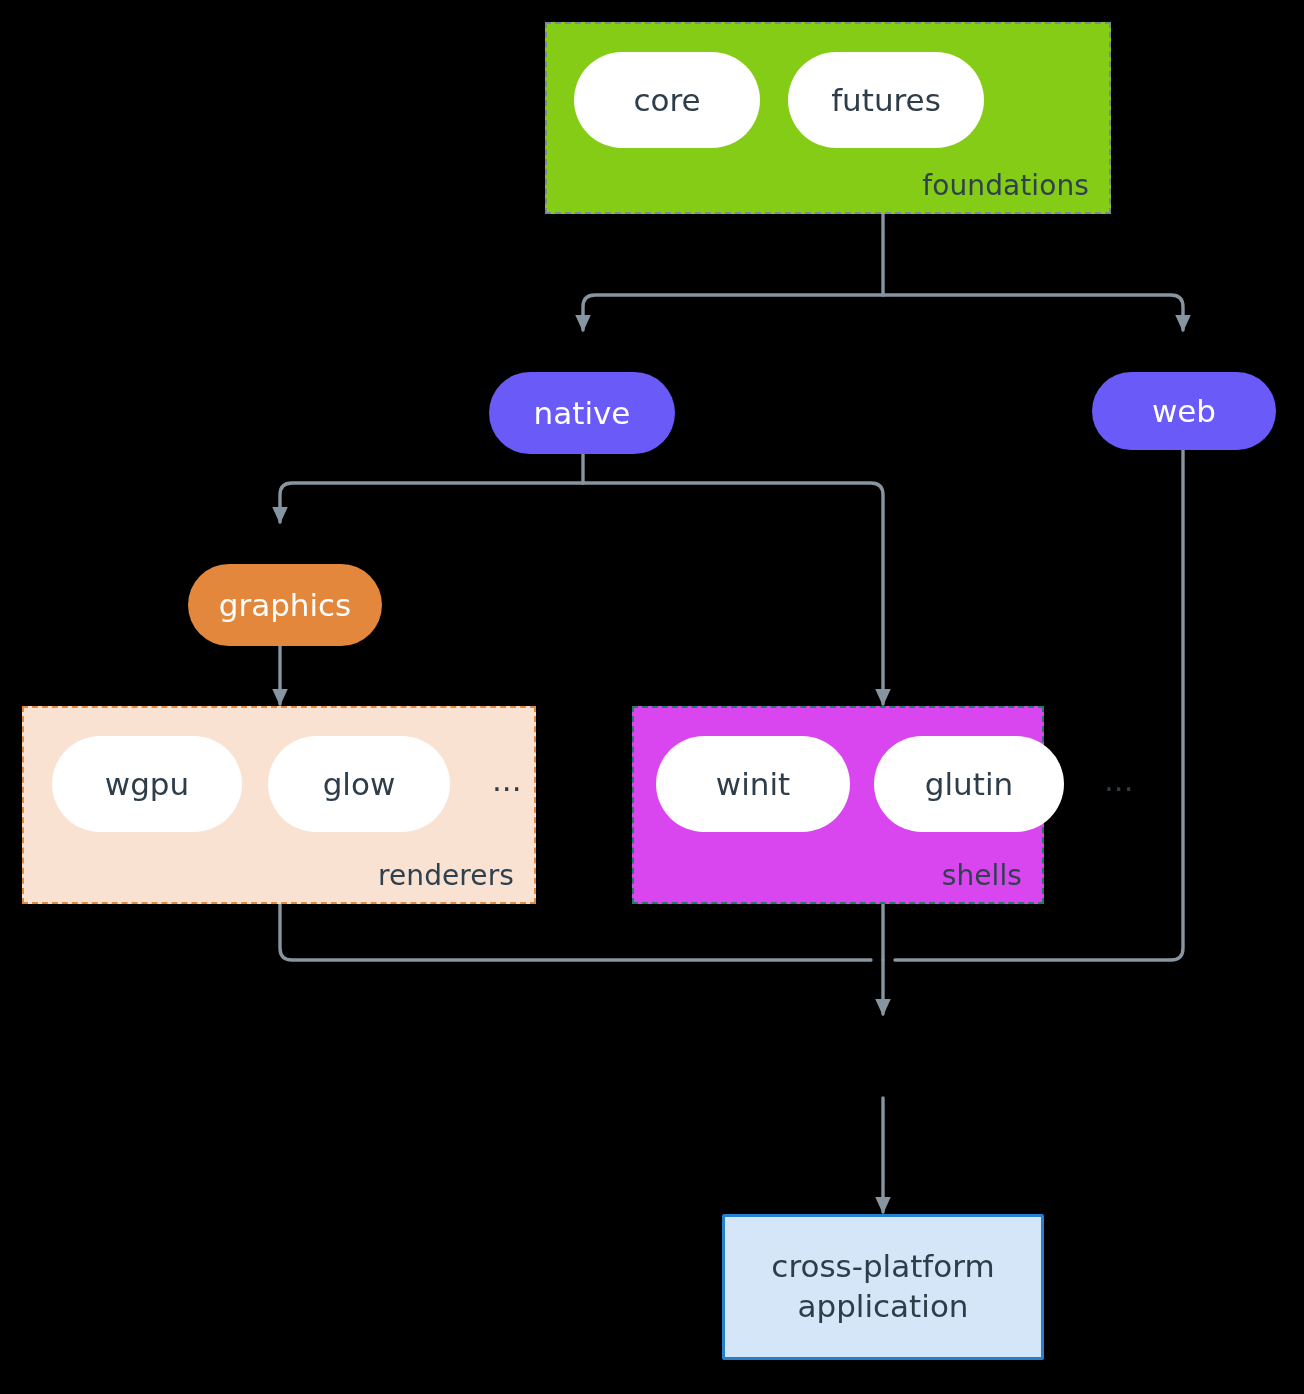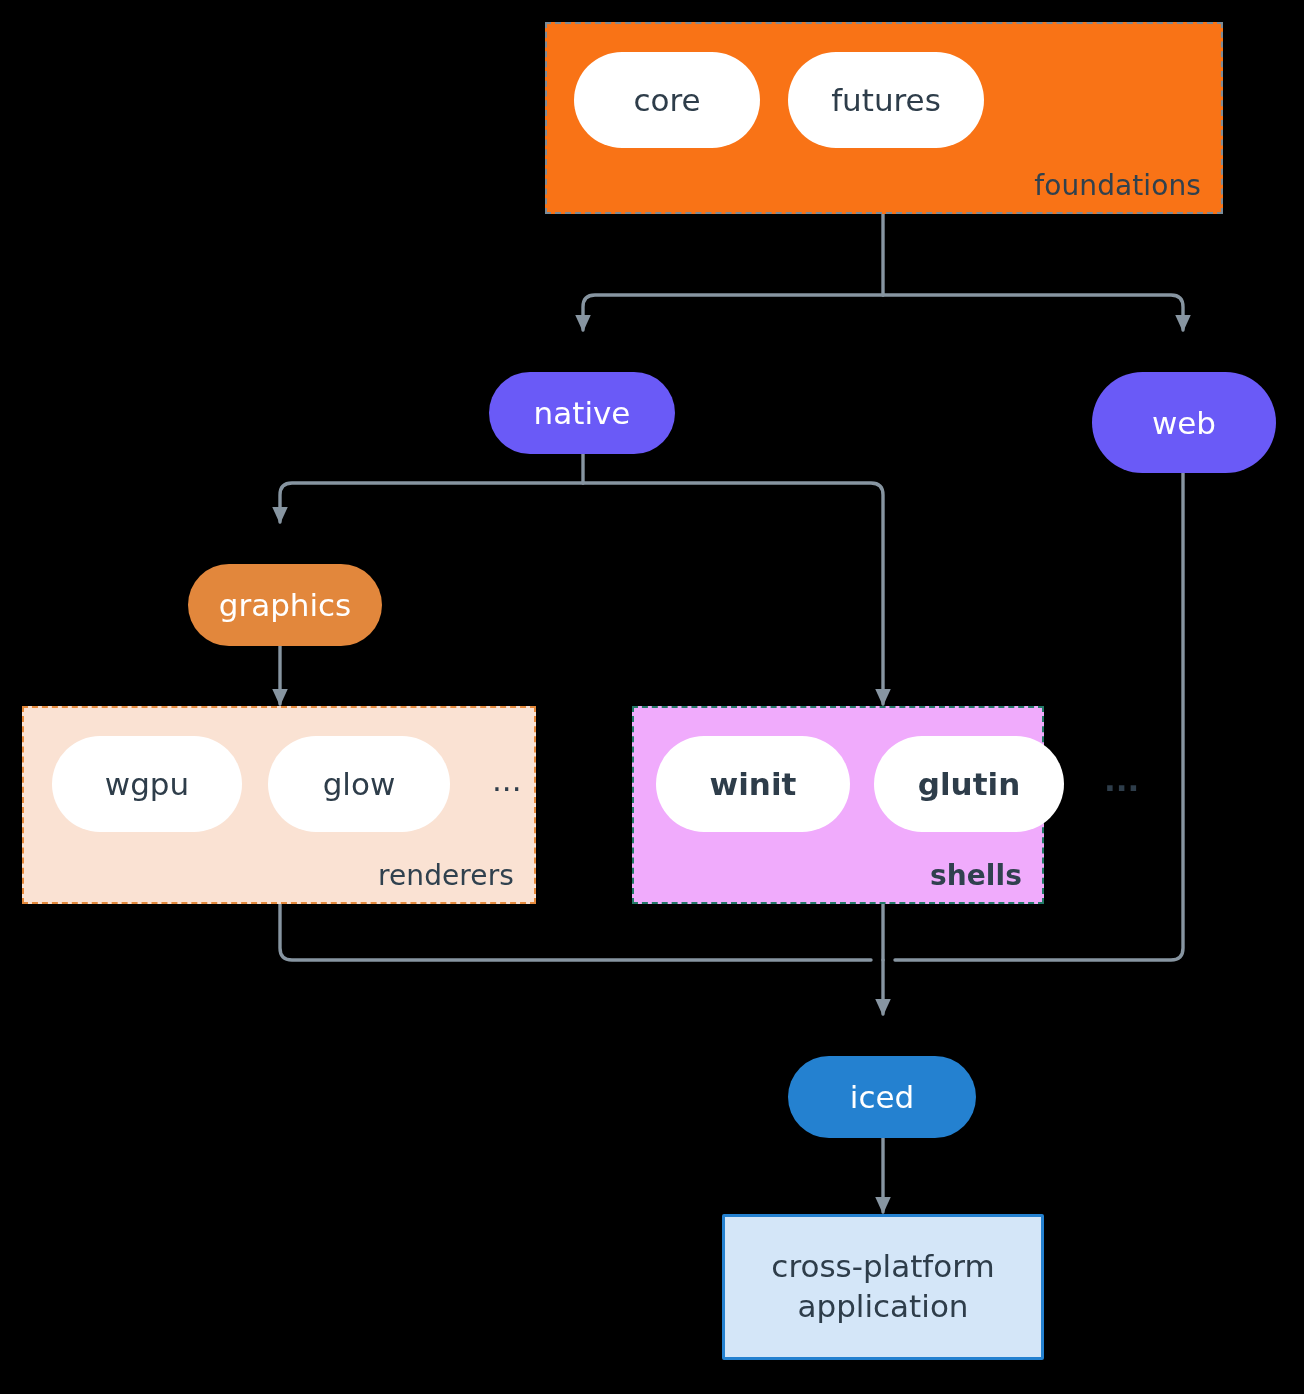--- a/index.html
+++ b/index.html
@@ -43,23 +43,23 @@
     left: 0;
     top: 0;
     display: flex;
     align-items: center;
   }
 
   
   #group-foundations {
     left: 545px;
     top: 22px;
-    width: 678px;
+    width: 566px;
     height: 192px;
-    background: #f97316;
+    background: #84cc16;
     border: 2px dashed #7a8b98;
   }
   #group-foundations .pill-row {
     left: 27px;
     top: 28px;
     gap: 28px;
   }
 
   
   #group-renderers {
@@ -77,23 +77,22 @@
     text-align: center;
   }
   #group-renderers .group-label { color: #30414e; }
 
   
   #group-shells {
     left: 632px;
     top: 706px;
     width: 412px;
     height: 198px;
-    background: #f0abfc;
+    background: #d946ef;
     border: 2px dashed #237a67;
-    font-weight: bold;
   }
   #group-shells .pill-row {
     left: 22px;
     top: 28px;
     gap: 24px;
   }
 
   
   .pill {
     display: flex;
@@ -137,21 +136,21 @@
   }
   .node.rounded { border-radius: 999px; margin-top: 40px; }
 
   #node-native {
     left: 489px;  top: 332px;
     width: 186px; height: 82px;
     background: #6a5af7;
   }
   #node-web {
     left: 1092px; top: 332px;
-    width: 184px; height: 101px;
+    width: 184px; height: 78px;
     background: #6a5af7;
   }
   #node-graphics {
     left: 188px;  top: 524px;
     width: 194px; height: 82px;
     background: #e2873c;
   }
   #node-iced {
     left: 788px;  top: 1016px;
     width: 188px; height: 82px;
@@ -234,20 +233,19 @@
     </div>
     <div class="group-label">shells</div>
   </div>
 
   <div class="node rounded" id="node-native">native</div>
 
   <div class="node rounded" id="node-web">web</div>
 
   <div class="node rounded" id="node-graphics">graphics</div>
 
-  <div class="node rounded" id="node-iced">iced</div>
 
   <div class="node" id="node-cross-platform">
     <span>cross-platform</span>
     <span>application</span>
   </div>
 
 </div>
 
 </body></html>

